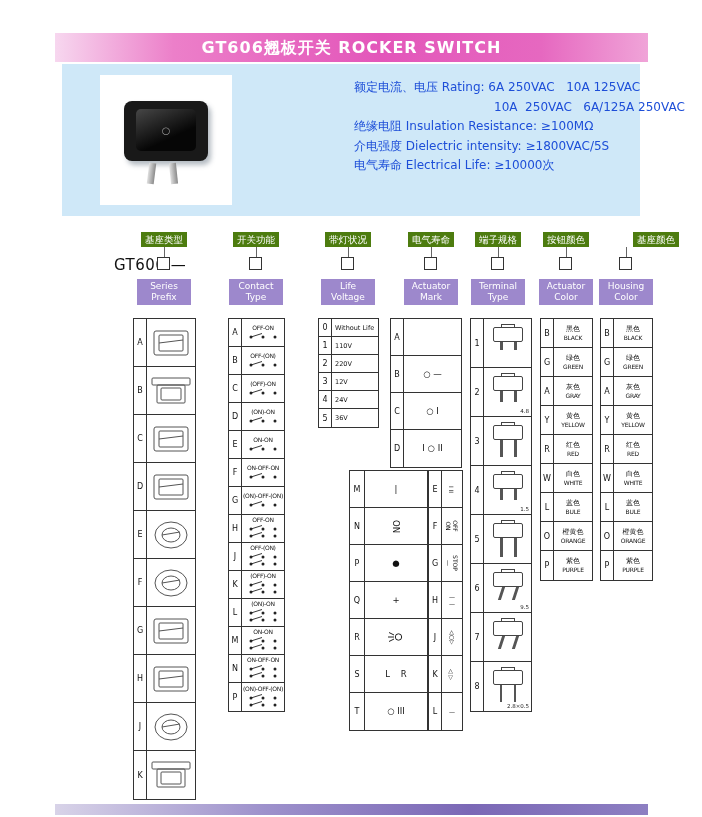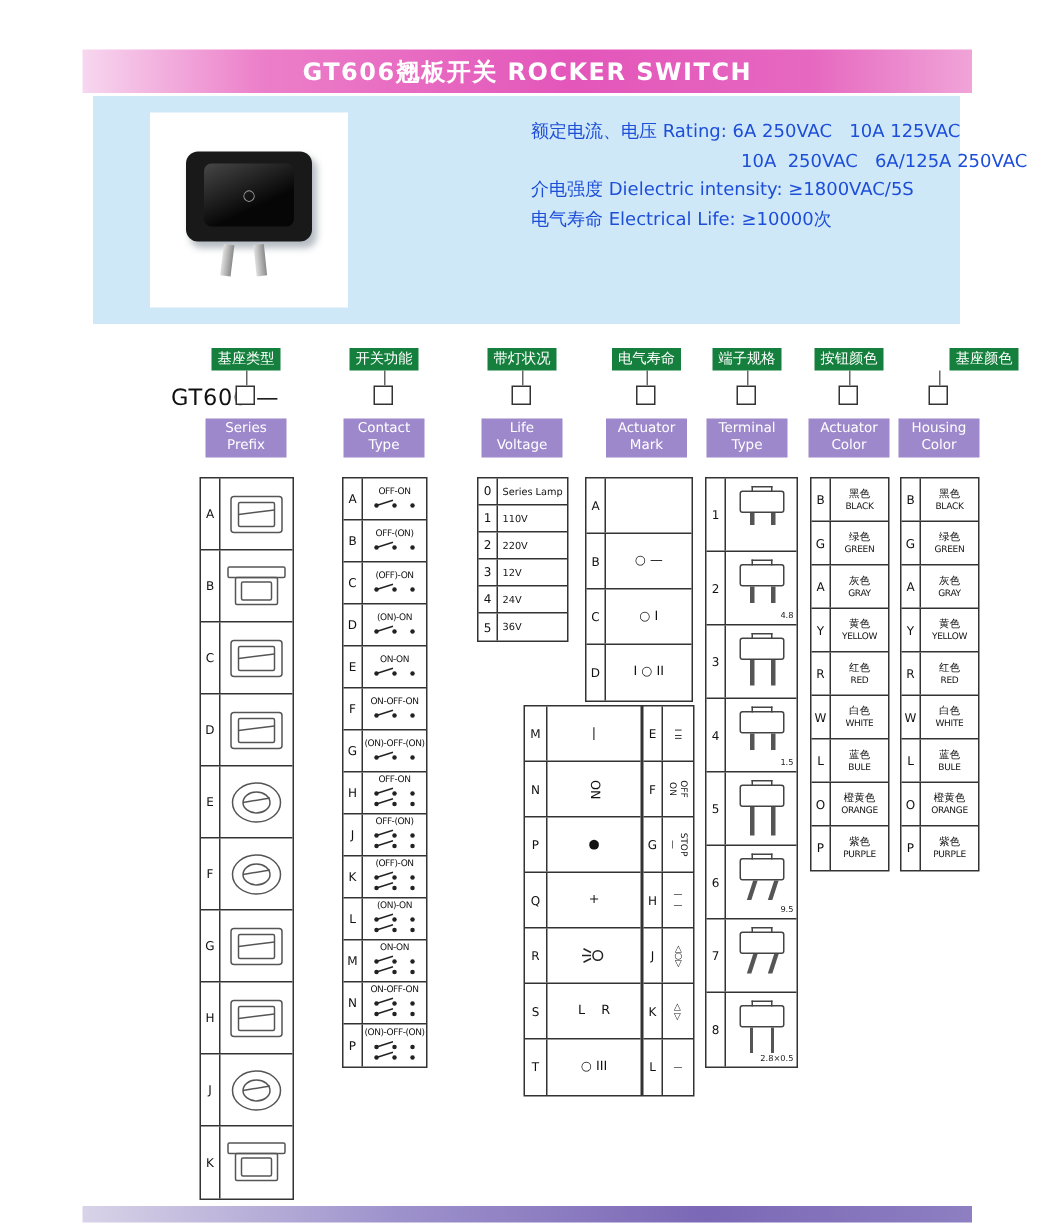--- a/index.html
+++ b/index.html
@@ -21,21 +21,21 @@
   .sw-pin{position:absolute;top:88px;width:7px;height:21px;background:linear-gradient(90deg,#e0e0e0,#8a8a8a);}
   .sw-p1{left:48px;transform:rotate(7deg);}
   .sw-p2{left:70px;transform:rotate(-6deg);}
 
   .spec-text{position:absolute;left:292px;top:14px;font-size:12px;line-height:19.5px;color:#1d4ed8;}
   .spec-line{white-space:pre;}
   .spec-line.indent{padding-left:140px;}
 
   .model{position:absolute;left:90px;top:256px;font-size:15px;letter-spacing:.5px;color:#111;margin-left:24px;}
 
-  .badge-cn{position:absolute;top:232px;width:46px;height:15px;line-height:15px;background:#15803d;color:#fff;
+  .badge-cn{position:absolute;top:232px;width:46px;height:15px;line-height:15px;background:#4d7c0f;color:#fff;
     font-size:9.5px;text-align:center;}
   .cat-line{position:absolute;top:247px;width:1px;height:10px;background:#666;}
   .cat-box{position:absolute;top:257px;width:13px;height:13px;border:1px solid #333;background:#fff;}
   .badge-en{position:absolute;top:279px;width:54px;padding:2px 0;background:#9d88cc;color:#fff;
     font-size:9px;line-height:11px;text-align:center;}
 
   .tbl{position:absolute;top:318px;background:#fff;border:1px solid #333;}
   .row{display:flex;border-bottom:1px solid #333;}
   .tbl .row:last-child{border-bottom:none;}
   .cell-letter{width:13px;border-right:1px solid #333;display:flex;align-items:center;justify-content:center;
@@ -105,20 +105,21 @@
         <div class="sw-rocker">
           <span class="sw-mark">○</span>
         </div>
       </div>
       <div class="sw-pin sw-p1"></div>
       <div class="sw-pin sw-p2"></div>
     </div>
     <div class="spec-text" id="specLines">
         <div class="spec-line">额定电流、电压 Rating: 6A 250VAC   10A 125VAC</div>
         <div class="spec-line indent">10A  250VAC   6A/125A 250VAC</div>
+        <div class="spec-line">绝缘电阻 Insulation Resistance: ≥100MΩ</div>
         <div class="spec-line">介电强度 Dielectric intensity: ≥1800VAC/5S</div>
         <div class="spec-line">电气寿命 Electrical Life: ≥10000次</div>
       </div>
   </div>
 
   <div class="model">GT606 —</div>
 
   <div id="cats">
       <div class="badge-cn" style="left: 141px;">基座类型</div>
       <div class="cat-line" style="left: 164px;"></div>
@@ -467,21 +468,21 @@
               <circle cx="17" cy="12" r="1.5" fill="#222"></circle>
               <circle cx="29" cy="12" r="1.5" fill="#222"></circle>
               <line x1="5" y1="12" x2="16" y2="8.5" stroke="#222" stroke-width="0.9"></line>
             </svg></div>
         </div>
       </div>
     </div>
   <div class="tbl lamp" id="tblLamp">
       <div class="l-row row">
         <div class="cell-letter">0</div>
-        <div class="l-label">Series Lamp</div>
+        <div class="l-label">Without Life</div>
       </div>
       <div class="l-row row">
         <div class="cell-letter">1</div>
         <div class="l-label">110V</div>
       </div>
       <div class="l-row row">
         <div class="cell-letter">2</div>
         <div class="l-label">220V</div>
       </div>
       <div class="l-row row">

